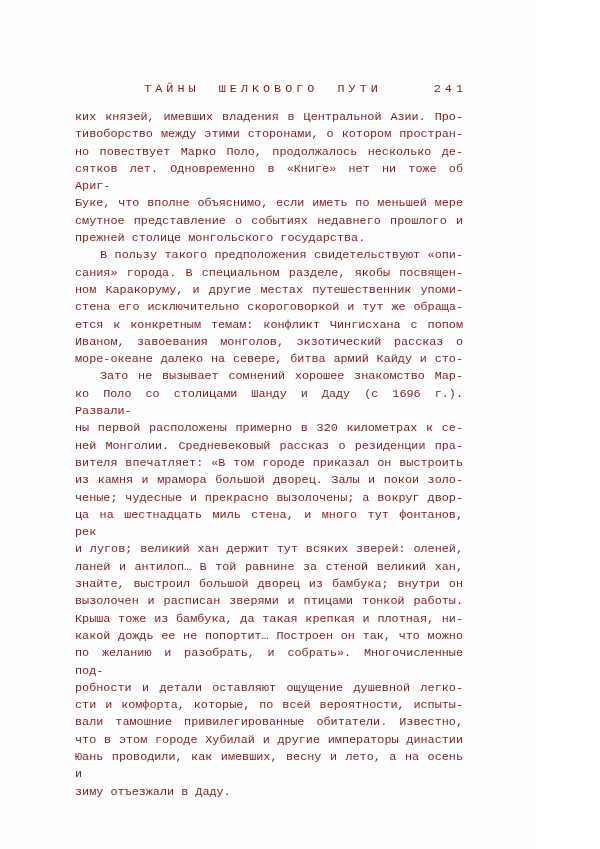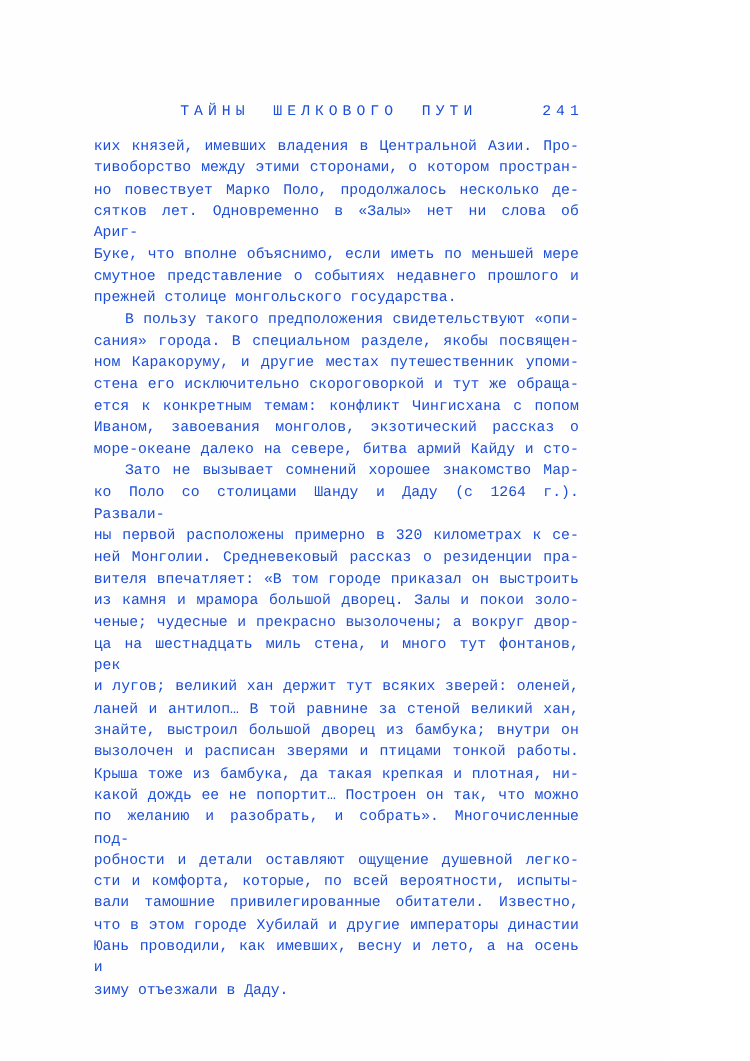--- a/index.html
+++ b/index.html
@@ -6,21 +6,21 @@
     margin: 0;
     padding: 0;
     background: #ffffff;
   }
   .page {
     position: relative;
     width: 536px;
     height: 849px;
     background: #fefefe;
     font-family: "Liberation Mono", "DejaVu Sans Mono", monospace;
-    color: #1d4ed8;
+    color: #7f1d1d;
     overflow: hidden;
   }
   .running-head {
     position: absolute;
     top: 82px;
     left: 63px;
     width: 400px;
     height: 15px;
     font-size: 11.8px;
     line-height: 15px;
@@ -62,37 +62,37 @@
 <div class="page">
   <header class="running-head">
     <span class="rh-title">ТАЙНЫ ШЕЛКОВОГО ПУТИ</span>
     <span class="rh-page">241</span>
   </header>
   <main class="text-block" id="text-block">
       <div class="paragraph">
         <div class="line">ких князей, имевших владения в Центральной Азии. Про-</div>
         <div class="line">тивоборство между этими сторонами, о котором простран-</div>
         <div class="line">но повествует Марко Поло, продолжалось несколько де-</div>
-        <div class="line">сятков лет. Одновременно в «Залы» нет ни слова об Ариг-</div>
+        <div class="line">сятков лет. Одновременно в «Книге» нет ни тоже об Ариг-</div>
         <div class="line">Буке, что вполне объяснимо, если иметь по меньшей мере</div>
         <div class="line">смутное представление о событиях недавнего прошлого и</div>
         <div class="line line-last">прежней столице монгольского государства.</div>
       </div>
       <div class="paragraph">
         <div class="line line-indent">В пользу такого предположения свидетельствуют «опи-</div>
         <div class="line">сания» города. В специальном разделе, якобы посвящен-</div>
         <div class="line">ном Каракоруму, и другие местах путешественник упоми-</div>
         <div class="line">стена его исключительно скороговоркой и тут же обраща-</div>
         <div class="line">ется к конкретным темам: конфликт Чингисхана с попом</div>
         <div class="line">Иваном, завоевания монголов, экзотический рассказ о</div>
         <div class="line">море-океане далеко на севере, битва армий Кайду и сто-</div>
       </div>
       <div class="paragraph">
         <div class="line line-indent">Зато не вызывает сомнений хорошее знакомство Мар-</div>
-        <div class="line">ко Поло со столицами Шанду и Даду (с 1264 г.). Развали-</div>
+        <div class="line">ко Поло со столицами Шанду и Даду (с 1696 г.). Развали-</div>
         <div class="line">ны первой расположены примерно в 320 километрах к се-</div>
         <div class="line">ней Монголии. Средневековый рассказ о резиденции пра-</div>
         <div class="line">вителя впечатляет: «В том городе приказал он выстроить</div>
         <div class="line">из камня и мрамора большой дворец. Залы и покои золо-</div>
         <div class="line">ченые; чудесные и прекрасно вызолочены; а вокруг двор-</div>
         <div class="line">ца на шестнадцать миль стена, и много тут фонтанов, рек</div>
         <div class="line">и лугов; великий хан держит тут всяких зверей: оленей,</div>
         <div class="line">ланей и антилоп… В той равнине за стеной великий хан,</div>
         <div class="line">знайте, выстроил большой дворец из бамбука; внутри он</div>
         <div class="line">вызолочен и расписан зверями и птицами тонкой работы.</div>

